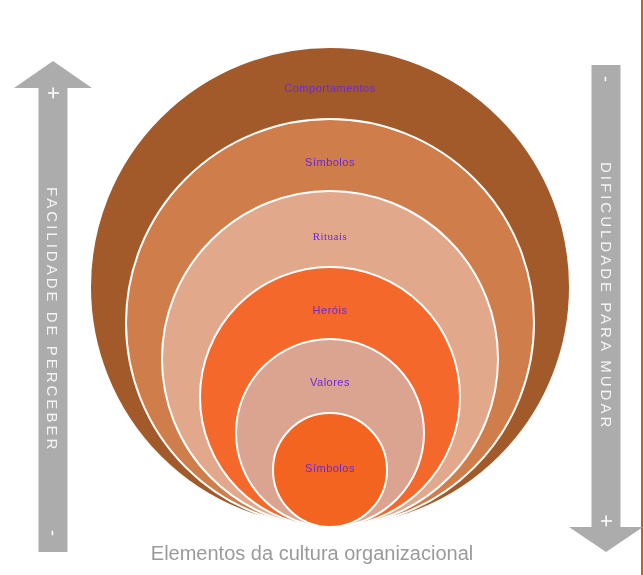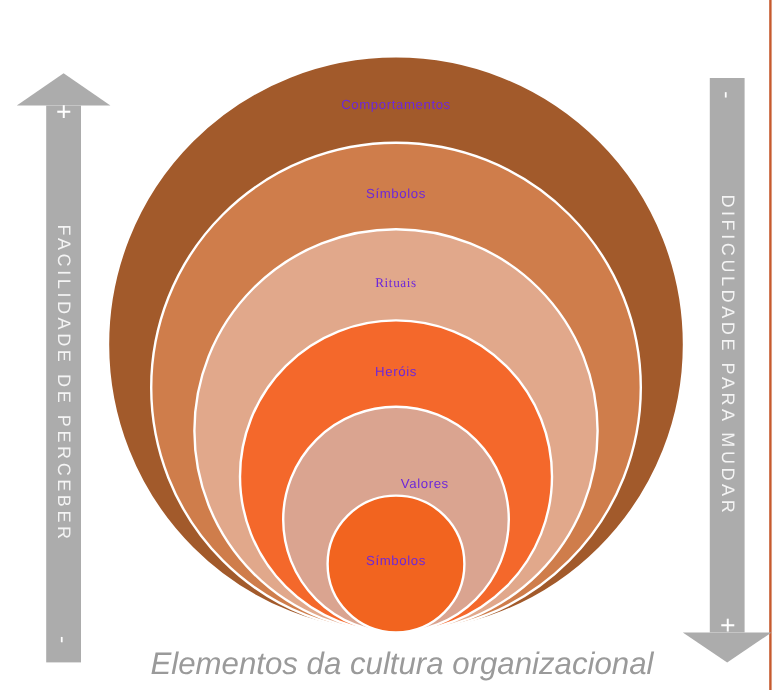--- a/index.html
+++ b/index.html
@@ -39,21 +39,21 @@
     transform: translate(-50%, -50%);
     color: #6d28d9;
     font-size: 11px;
     letter-spacing: 0.5px;
     white-space: nowrap;
   }
   .l1 { top:  88px; }
   .l2 { top: 162px; }
   .l3 { top: 236px; font-family: Liberation Serif, serif; }
   .l4 { top: 310px; }
-  .l5 { top: 404px; margin-left: 24px; }
+  .l5 { top: 382px; }
   .l6 { top: 468px; }
 
   
   .arrow { position: absolute; }
   .arrow-left  { left: 13px; top: 61px; width: 79px; height: 491px; }
   .arrow-right { left: 569px; top: 65px; width: 74px; height: 487px; }
 
   .head { position: absolute; width: 0; height: 0; left: 50%; transform: translateX(-50%); }
   .head-up   { top: 0;    border-left: 39px solid transparent; border-right: 39px solid transparent; }
   .head-down { bottom: 0; border-left: 37px solid transparent; border-right: 37px solid transparent; }
@@ -86,26 +86,25 @@
     line-height: 1;
     writing-mode: vertical-rl; 
   }
   .arrow-left  .sign-top    { top: 32px; }
   .arrow-left  .sign-bottom { top: 472px; font-size: 18px; }
   .arrow-right .sign-top    { top: 14px; font-size: 18px; }
   .arrow-right .sign-bottom { top: 456px; }
 
   .caption {
     position: absolute;
-    left: 335px;
+    left: 312px;
     top: 553px;
     transform: translate(-50%, -50%);
-    font-size: 26px;
+    font-size: 20px;
     white-space: nowrap;
-    font-style: italic;
   }
 </style>
 </head>
 <body>
 
 <div class="canvas">
 
   <div class="accent-line" style="background-color: rgb(198, 90, 46);"></div>
 
   <div class="circle c1" style="background-color: rgb(162, 90, 43);"></div>

